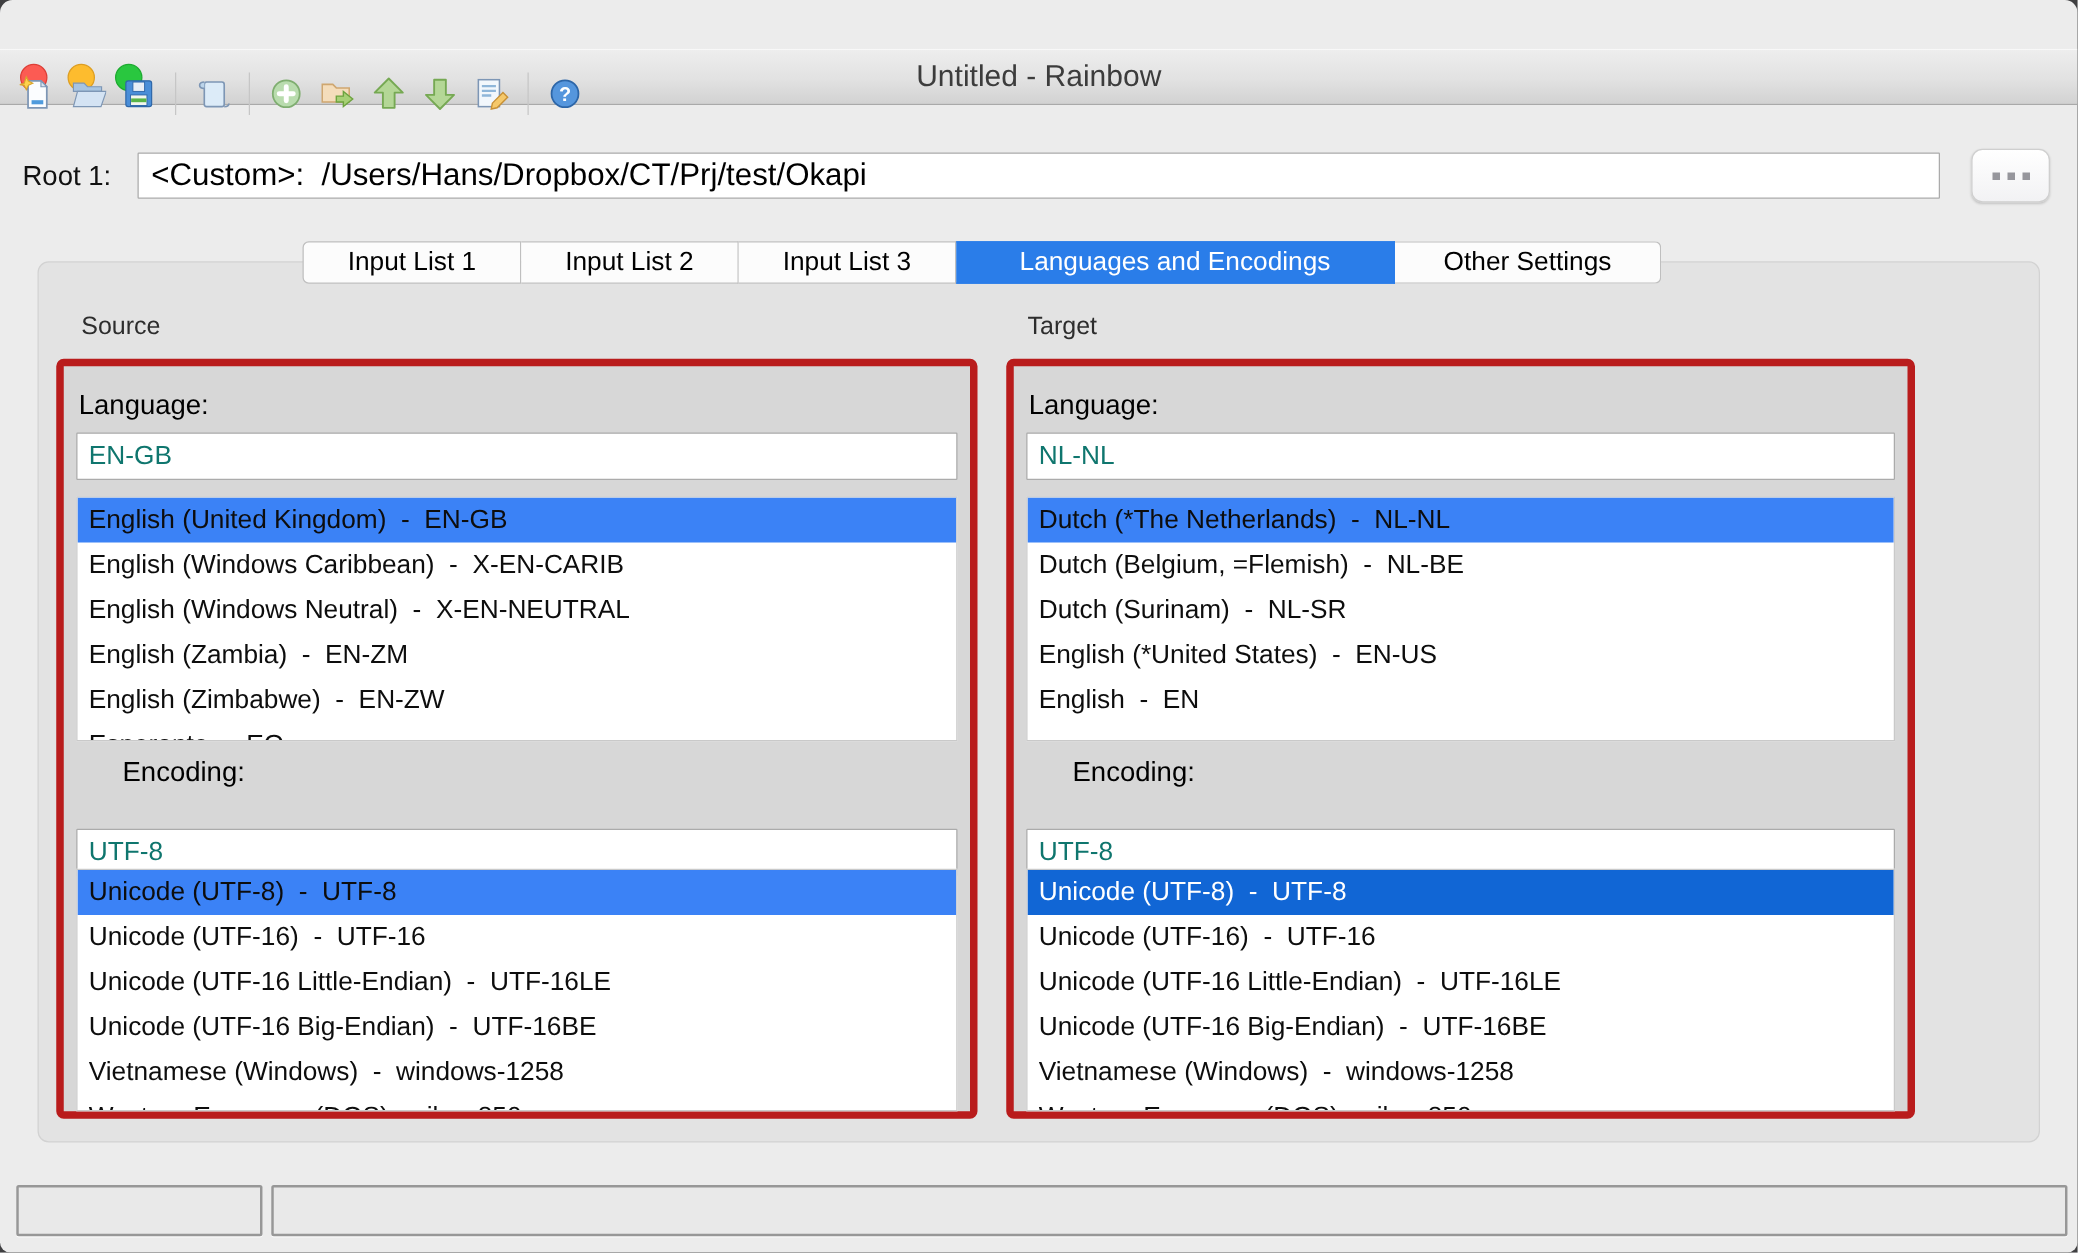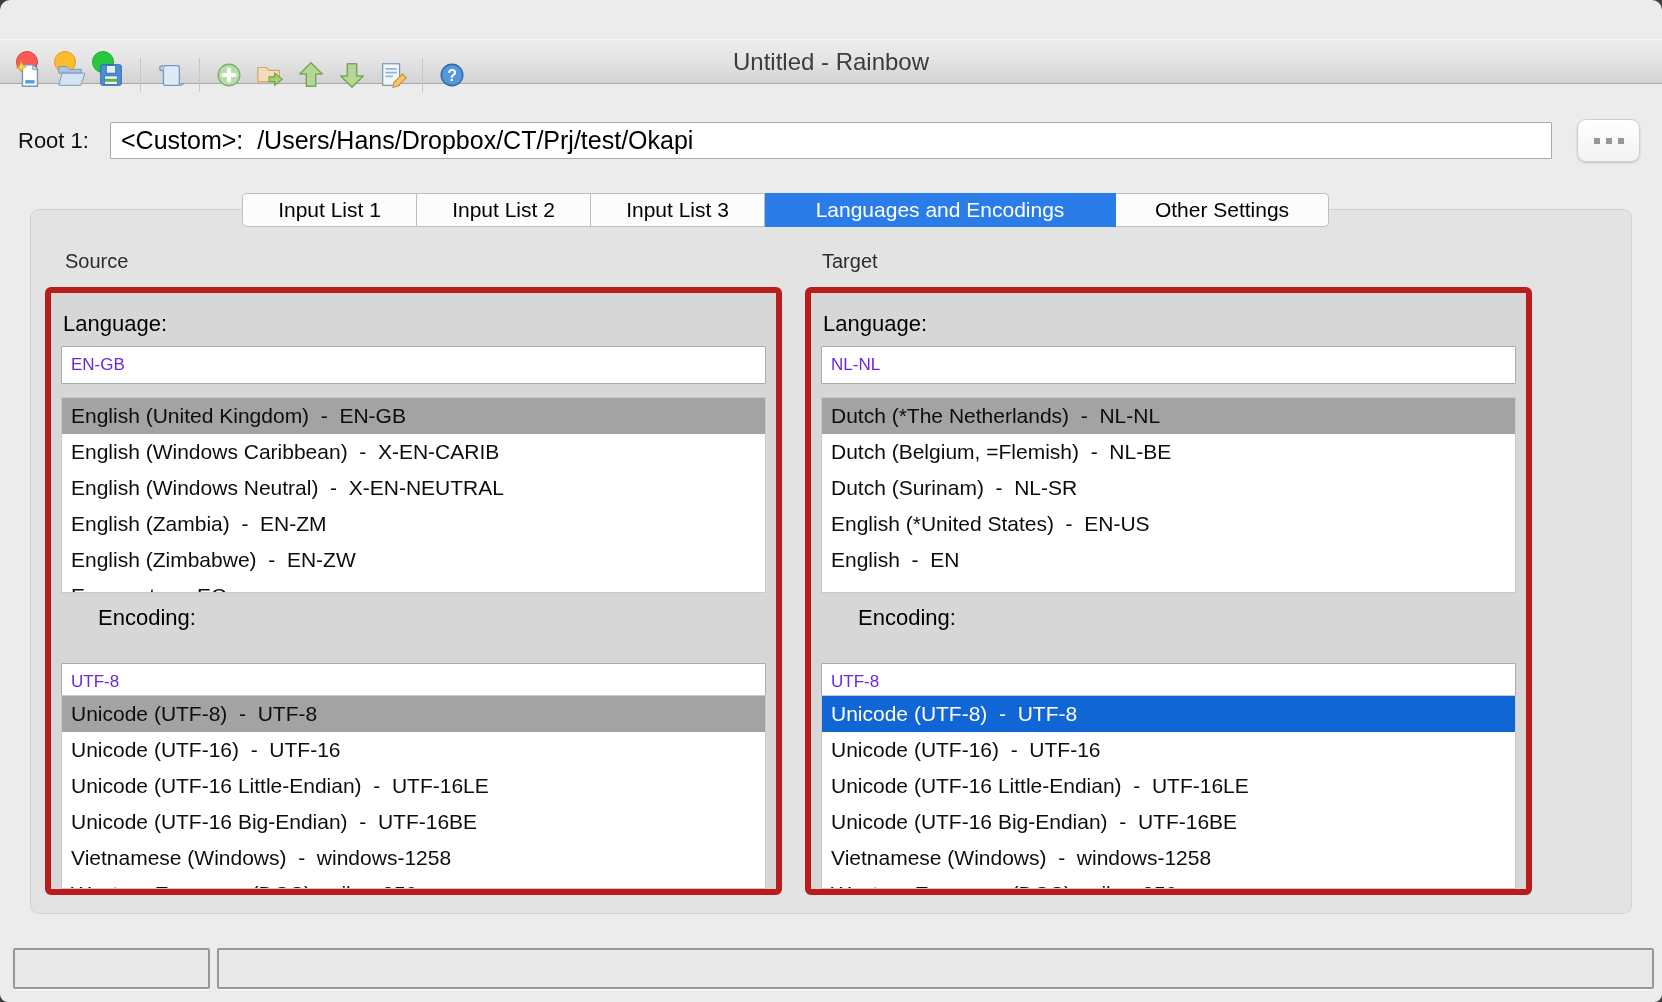--- a/index.html
+++ b/index.html
@@ -83,36 +83,36 @@
     background:#d7d7d7; border:6px solid #b91c1c; border-radius:6px;
   }
   .group.source { left:45px; width:737px; }
   .group.target { left:805px; width:727px; }
   .field-label { position:absolute; left:12px; font-size:22px; color:#000; }
   .field-label.lang { top:18px; }
   .field-label.enc  { top:312px;margin-left:35px; }
   .text-input {
     position:absolute; left:10px; width:calc(100% - 20px); height:38px;
     border:1px solid #ababab; border-radius:1px; background:#fff;
-    font-size:17px; padding:0 9px; color:#6d28d9;
+    font-size:21px; padding:0 9px; color:#0f766e;
     font-family:"Liberation Sans","DejaVu Sans",sans-serif;
   }
   .text-input.lang { top:53px; }
   .text-input.enc  { top:370px; }
   .list {
     position:absolute; left:10px; width:calc(100% - 20px);
     background:#fff; border:1px solid #c9c9c9; overflow:hidden;
   }
   .list.lang { top:104px; height:196px; }
   .list.enc  { top:402px; height:194px; }
   .row {
     height:36px; line-height:36px; padding-left:9px;
     font-size:21px; color:#0d0d0d; white-space:pre; cursor:default;
   }
-  .row.sel-gray { background:#a3a3a3; }
+  .row.sel-gray { background:#3b82f6; }
   .row.sel-blue { background:#1166d5; color:#fff; }
   
   .statusbox {
     position:absolute; top:948px; height:41px;
     background:#e9e9e9; border:2px solid #979797; border-radius:2px;
     box-shadow:0 1px 0 rgba(255,255,255,.75);
   }
   .statusbox.left  { left:13px;  width:197px; }
   .statusbox.right { left:217px; width:1437px; }
 </style>

